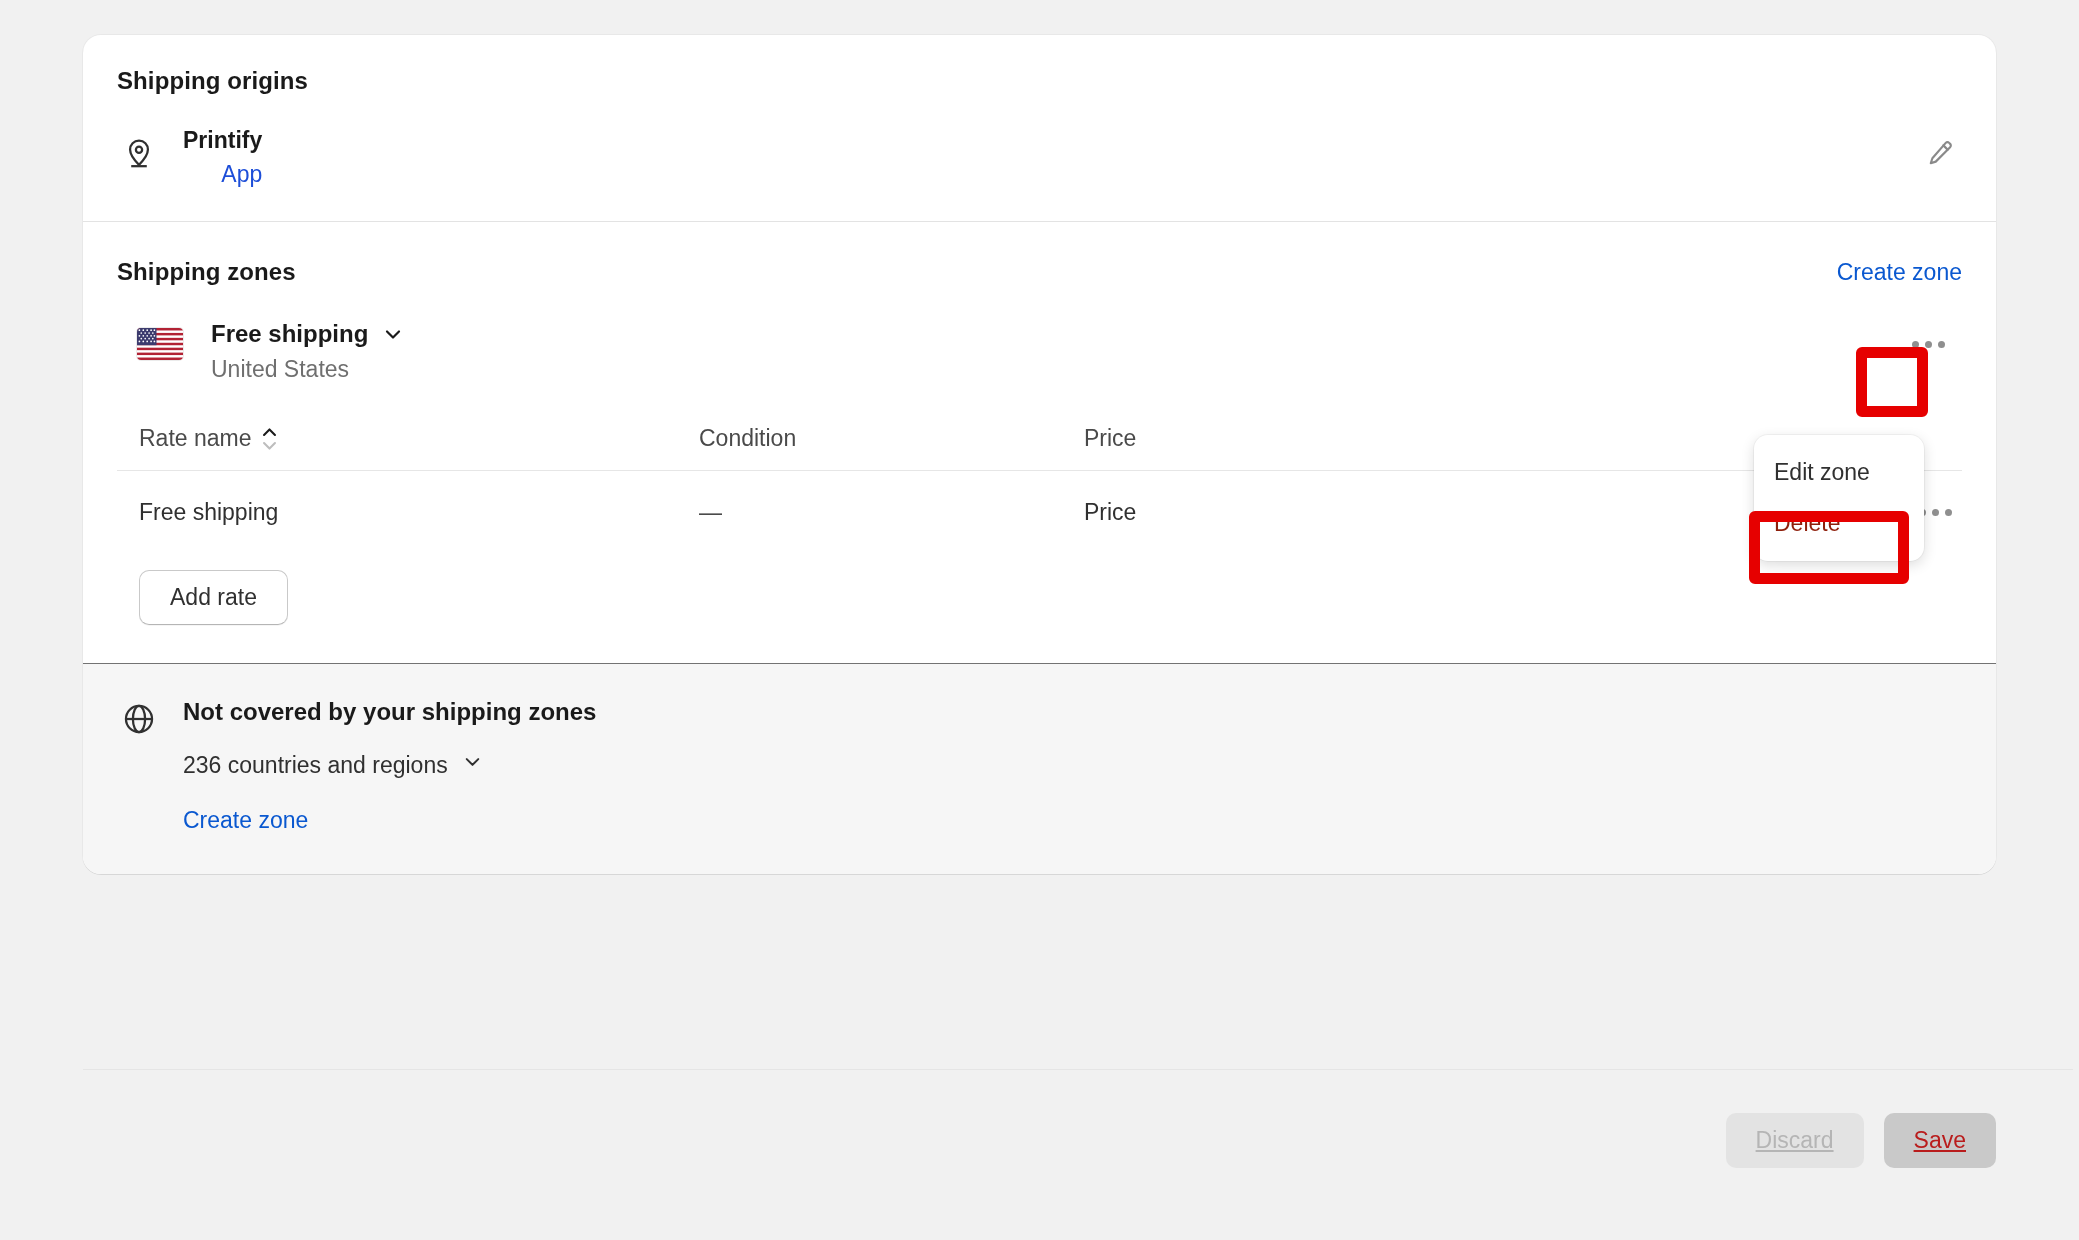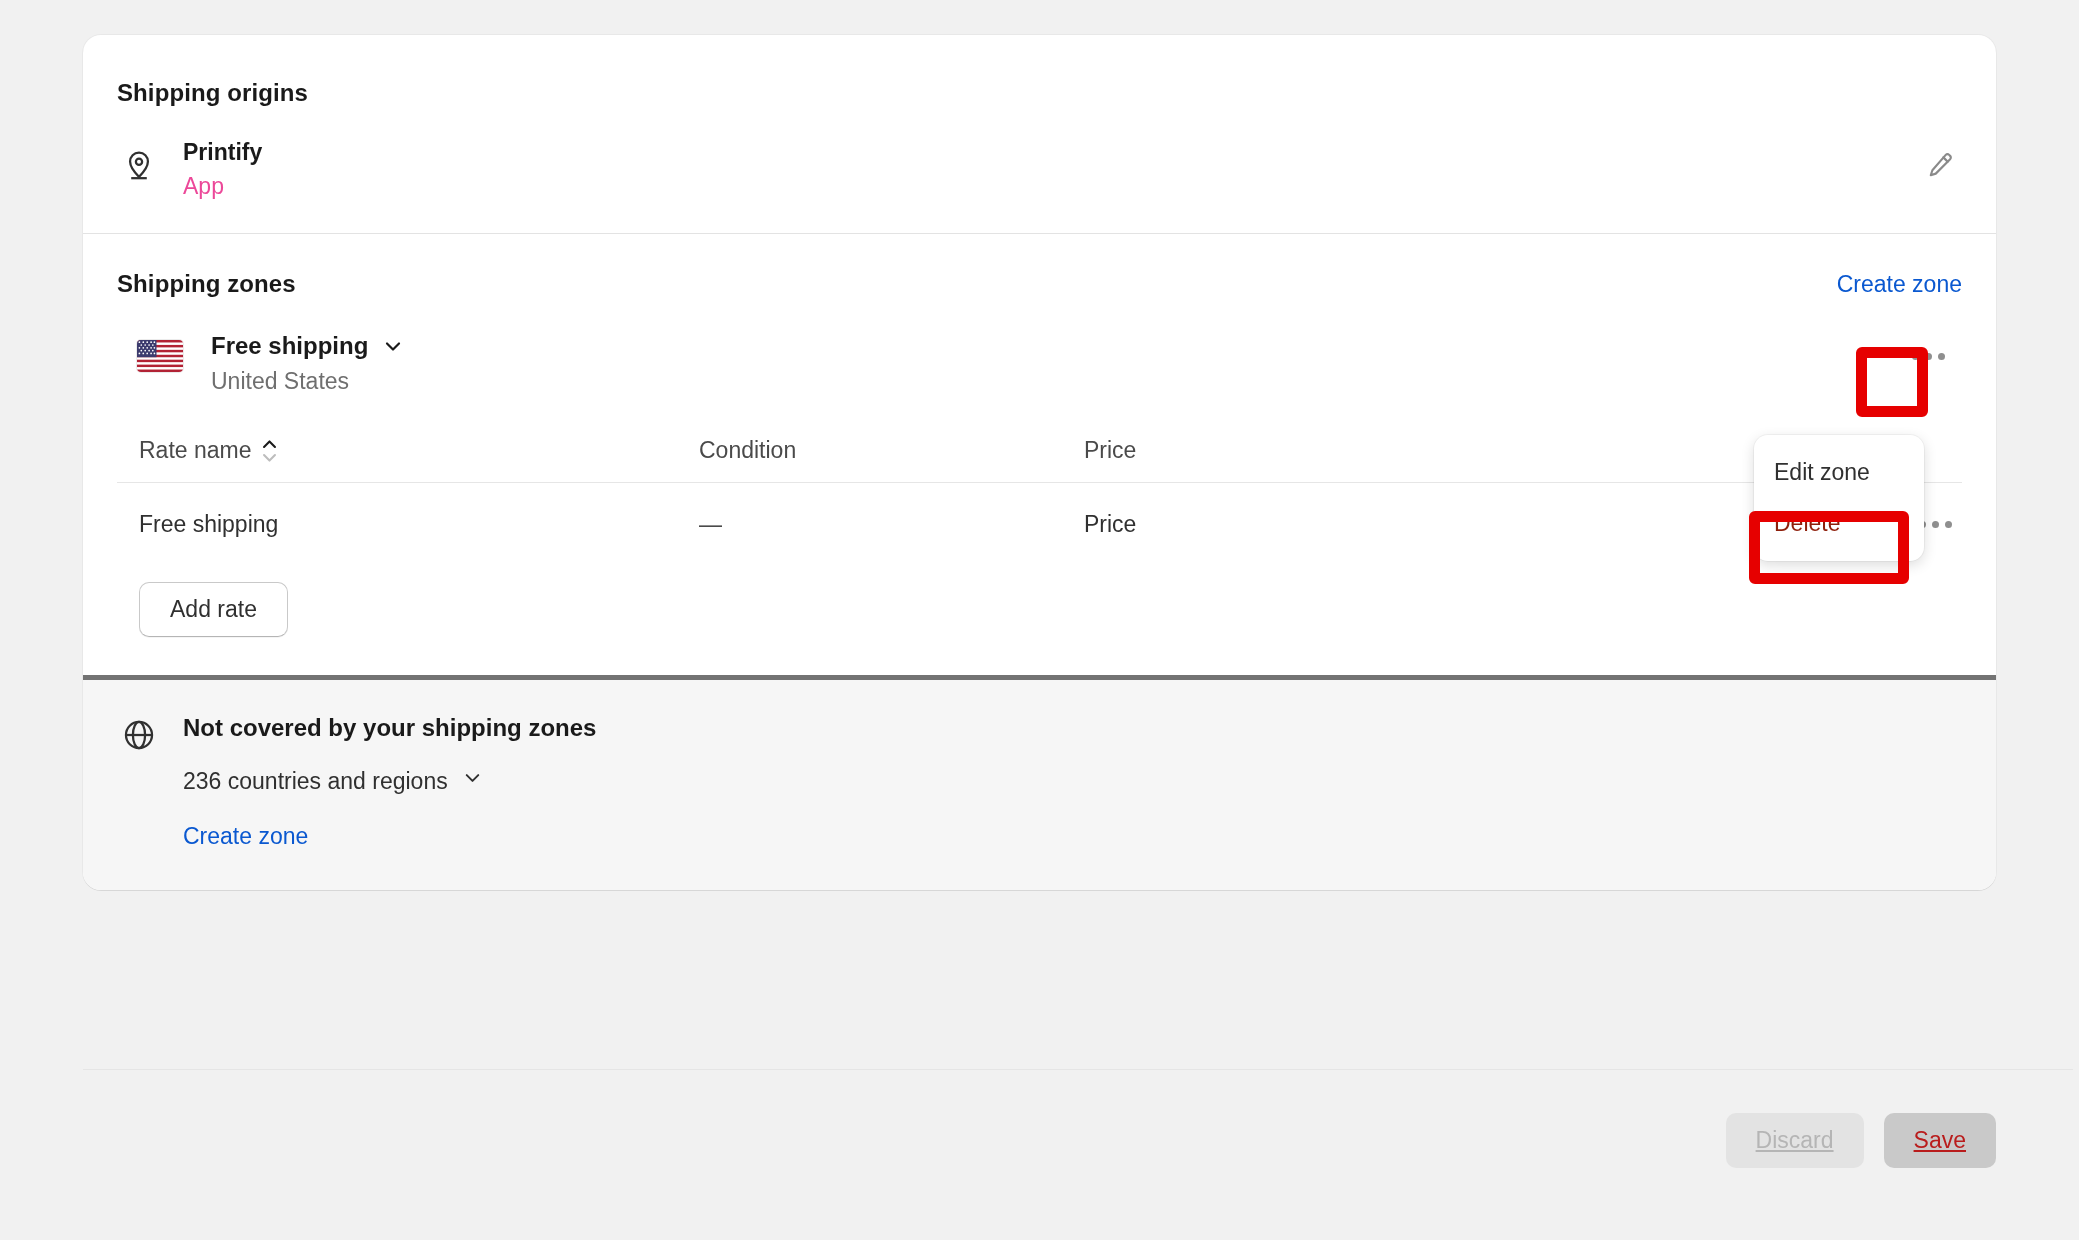--- a/index.html
+++ b/index.html
@@ -26,21 +26,21 @@
     top: 35px;
     width: 1913px;
     background: #ffffff;
     border-radius: 18px;
     box-shadow: 0 1px 0 rgba(0,0,0,0.07), 0 0 0 1px rgba(0,0,0,0.035);
     overflow: visible;
   }
 
   
   .origins {
-    padding: 44px 34px 30px 34px;
+    padding: 32px 34px 30px 34px;
     position: relative;
   }
   .section-title {
     font-size: 24px;
     font-weight: 700;
     color: #1a1a1a;
     letter-spacing: 0.1px;
   }
   .origin-row {
     display: flex;
@@ -58,23 +58,24 @@
   }
   .origin-text { margin-left: 27px; }
   .origin-name {
     font-size: 23px;
     font-weight: 700;
     color: #1a1a1a;
     line-height: 1.35;
   }
   .origin-sub {
     font-size: 23px;
-    color: #ec4899;
+    color: #1d4ed8;
     line-height: 1.45;
     margin-top: 2px;
+    text-align: right;
   }
   .pencil-btn {
     position: absolute;
     right: 0px;
     top: 8px;
     width: 44px;
     height: 44px;
     display: flex;
     align-items: center;
     justify-content: center;
@@ -211,21 +212,21 @@
     border: 1px solid #c9c9c9;
     border-bottom-color: #b5b5b5;
     border-radius: 10px;
     cursor: pointer;
     box-shadow: 0 1px 0 rgba(0,0,0,0.04);
   }
 
   
   .notcovered {
     background: #f6f6f6;
-    border-top: 5px solid #737373;
+    border-top: 1px solid #737373;
     border-radius: 0 0 18px 18px;
     padding: 34px 34px 40px 34px;
   }
   .nc-row { display: flex; align-items: flex-start; }
   .globe {
     width: 34px; height: 34px; flex: 0 0 34px;
     margin-top: 4px; margin-left: 5px;
     color: #303030;
   }
   .nc-text { margin-left: 27px; }

